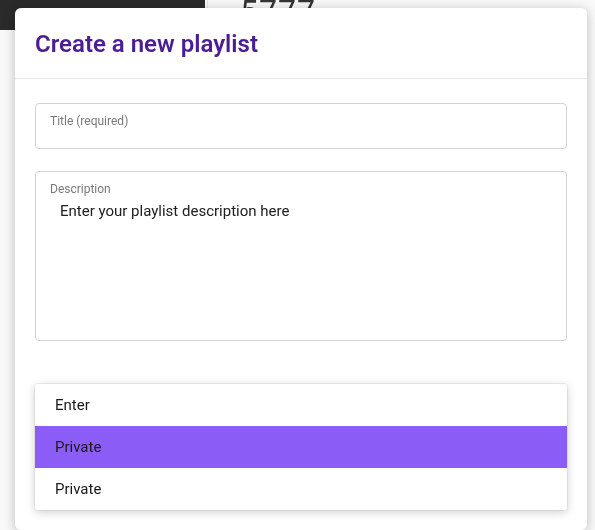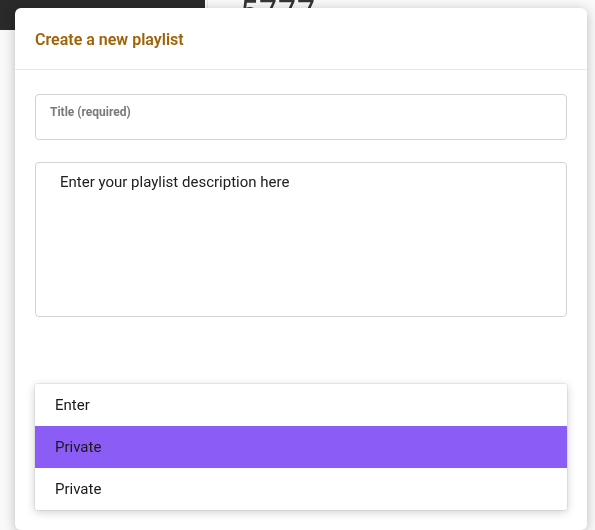--- a/index.html
+++ b/index.html
@@ -56,40 +56,39 @@
       background: #fff;
       border-radius: 6px;
       box-shadow: 0 2px 12px rgba(0,0,0,0.25);
       overflow: hidden;
     }
     .modal-header {
       padding: 22px 20px 20px 20px;
       border-bottom: 1px solid #e8e8e8;
     }
     .modal-title {
-      font-size: 16px;
+      font-size: 24px;
       font-weight: 600;
-      color: #a16207;
+      color: #4c1d95;
     }
     .modal-body {
       padding: 24px 20px 20px 20px;
     }
     .field {
       border: 1px solid #d3d3d3;
       border-radius: 4px;
       padding: 10px 14px 14px 14px;
       margin-bottom: 22px;
       background: #fff;
     }
     .field-label {
       font-size: 12px;
       color: #7a7a7a;
       margin-bottom: 6px;
       display: block;
-      font-weight: bold;
     }
     .field-input {
       border: none;
       outline: none;
       width: 100%;
       font-size: 15px;
       color: #202020;
       font-family: inherit;
       resize: none;
       background: transparent;
@@ -139,20 +138,21 @@
   <div class="modal-header">
     <div class="modal-title">Create a new playlist</div>
   </div>
   <div class="modal-body">
 
     <div class="field field-title">
       <span class="field-label">Title (required)</span>
     </div>
 
     <div class="field field-desc">
+      <span class="field-label">Description</span>
       <textarea class="field-input" style="">Enter your playlist description here</textarea>
     </div>
 
   </div>
 
   <div class="dropdown">
     <div class="dropdown-item">Enter</div>
     <div class="dropdown-item selected">Private</div>
     <div class="dropdown-item">Private</div>
   </div>

